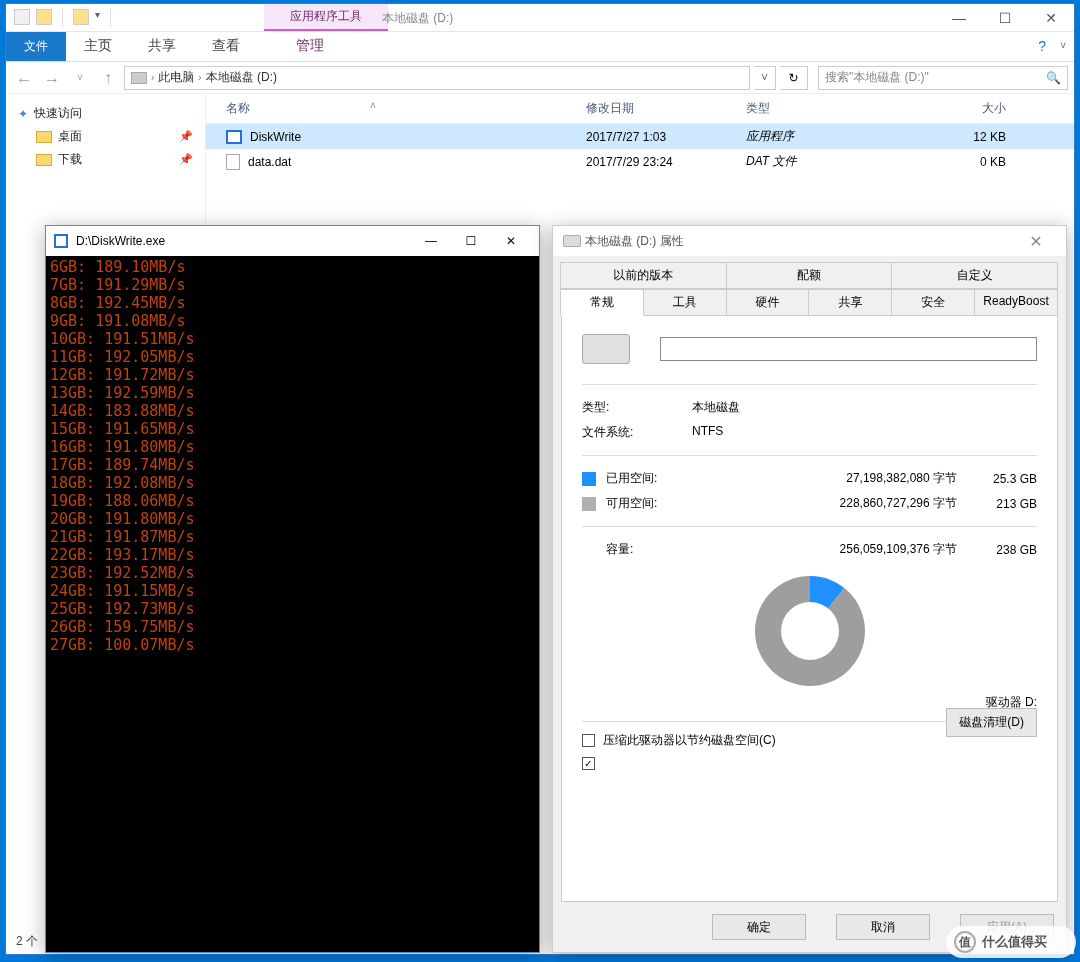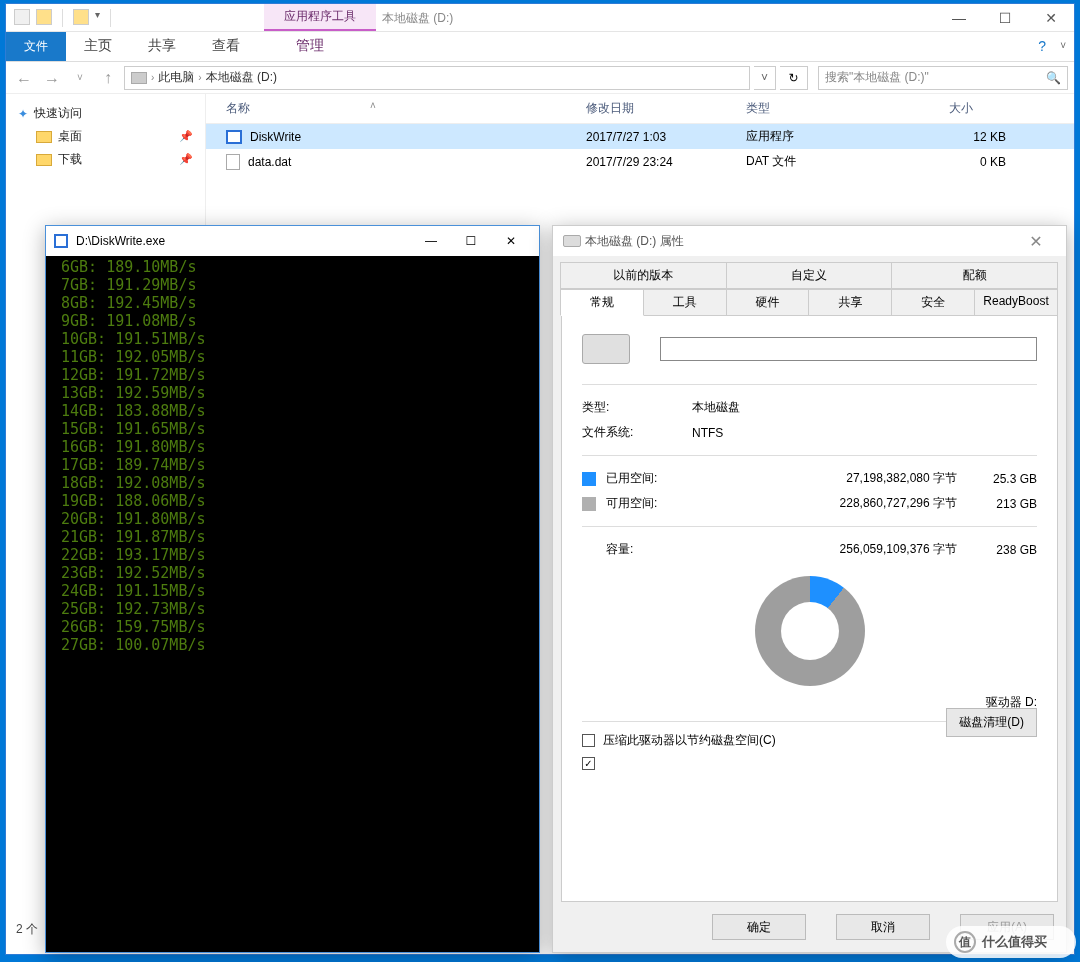--- a/index.html
+++ b/index.html
@@ -3,21 +3,21 @@
 <meta charset="utf-8">
 <style>
 * { margin:0; padding:0; box-sizing:border-box; font-family:"Microsoft YaHei","Segoe UI",sans-serif; }
 body { width:1080px; height:962px; background:#0078d7; position:relative; overflow:hidden; font-size:12px; }
 .explorer { position:absolute; left:5px; top:3px; width:1070px; height:952px; background:#fff; border:1px solid #2e7cd6; }
 .titlebar { height:28px; background:#fff; display:flex; align-items:center; border-bottom:1px solid #e5e5e5; }
 .titlebar .icons { display:flex; gap:6px; padding:0 8px; }
 .titlebar .tb-ico { width:16px; height:16px; background:#f0f0f0; border:1px solid #ccc; }
 .titlebar .sep { width:1px; height:18px; background:#ddd; margin:0 4px;}
 .titlebar .chev { color:#666; font-size:10px; }
-.ribbon-tabs-ctx { position:absolute; left:258px; top:0; padding:4px 20px; background:#f7e6f7; color:#6b2c6b; border-bottom:2px solid #c85dc8; font-size:12px;}
+.ribbon-tabs-ctx { position:absolute; left:258px; top:0; padding:4px 26px; background:#f7e6f7; color:#6b2c6b; border-bottom:2px solid #c85dc8; font-size:12px;}
 .ribbon-tabs-title { position:absolute; left:376px; top:6px; color:#888; font-size:12px;}
 .win-controls { position:absolute; right:0; top:0; display:flex; }
 .win-controls div { width:46px; height:28px; display:flex; align-items:center; justify-content:center; color:#555; font-size:14px;}
 .ribbon { height:30px; display:flex; align-items:flex-end; padding-left:0; border-bottom:1px solid #ddd;}
 .ribbon .file-tab { background:#1979ca; color:#fff; padding:6px 18px; font-size:12px;}
 .ribbon .tab { padding:6px 18px; color:#444; font-size:14px;}
 .ribbon .tab.mg { color:#6b2c6b;}
 .ribbon-help { position:absolute; right:28px; top:34px; color:#1979ca; font-size:14px;}
 .ribbon-chev { position:absolute; right:8px; top:36px; color:#666; font-size:10px;}
 .navrow { height:32px; display:flex; align-items:center; padding:4px 6px; gap:4px; border-bottom:1px solid #eee;}
@@ -35,51 +35,51 @@
 .tree .sub { padding-left:26px; display:flex; align-items:center; justify-content:space-between;}
 .tree .sub .left { display:flex; gap:6px; align-items:center;}
 .tree .fold-ico { width:16px; height:12px; background:#ffd76a; border:1px solid #d8a93a;}
 .tree .pin { color:#888; font-size:11px;}
 .content { flex:1; }
 .cols { display:flex; padding:6px 10px 6px 20px; color:#4a5a7a; border-bottom:1px solid #eee;}
 .cols .c-name { width:360px; display:flex; gap:120px;}
 .cols .sort-arr { color:#888; font-size:10px;}
 .cols .c-date { width:160px;}
 .cols .c-type { width:170px;}
-.cols .c-size { width:90px; text-align:center;}
+.cols .c-size { width:90px; text-align:right;}
 .row { display:flex; padding:4px 10px 4px 20px; align-items:center;}
 .row.sel { background:#cde8ff;}
 .row .r-name { width:360px; display:flex; gap:8px; align-items:center;}
 .row .exe-ico { width:16px; height:14px; background:#fff; border:2px solid #2a6fd6;}
 .row .dat-ico { width:14px; height:16px; background:#fff; border:1px solid #aaa;}
 .row .r-date { width:160px;}
-.row .r-type { width:170px;}
+.row .r-type { width:170px;font-style:italic;}
 .row .r-size { width:90px; text-align:right;}
-.status { position:absolute; bottom:16px; left:10px; color:#444;}
+.status { position:absolute; bottom:4px; left:10px; color:#444;}
 
 .console { position:absolute; left:45px; top:225px; width:495px; height:728px; background:#000; border:1px solid #4a90d9; box-shadow:0 4px 20px rgba(0,0,0,.3);}
 .console .cs-title { height:30px; background:#fff; display:flex; align-items:center; padding:0 8px; gap:8px;}
 .console .cs-ico { width:14px; height:14px; border:2px solid #2a6fd6; background:#fff;}
 .console .cs-wc { margin-left:auto; display:flex;}
 .console .cs-wc div { width:40px; height:28px; display:flex; align-items:center; justify-content:center;}
-.console .cs-body { padding:2px 15px; font-family:"NSimSun","SimSun",monospace; font-size:15px; color:#4d7c0f; line-height:18px; white-space:pre;}
+.console .cs-body { padding:2px 4px; font-family:"NSimSun","SimSun",monospace; font-size:15px; color:#c2410c; line-height:18px; white-space:pre;}
 
 .props { position:absolute; left:552px; top:225px; width:515px; height:728px; background:#f0f0f0; border:1px solid #ccc; box-shadow:0 4px 20px rgba(0,0,0,.3); display:flex; flex-direction:column;}
 .props .p-title { height:30px; background:#fff; display:flex; align-items:center; padding:0 10px; gap:4px; color:#555;}
 .props .p-drive-ico { width:18px; height:12px; background:#dcdcdc; border:1px solid #aaa; border-radius:2px;}
 .props .p-close { margin-left:auto; width:40px; text-align:center; color:#888; font-size:16px;}
 .props .tabs-outer { padding:6px 8px 0;}
 .props .tabrow { display:flex;}
 .props .ptab { flex:1; text-align:center; padding:4px 0; background:#f0f0f0; border:1px solid #ccc; font-size:12px; margin-left:-1px;}
 .props .ptab.active { background:#fff; border-bottom:1px solid #fff; position:relative; z-index:2;}
 .props .p-body { margin:0 8px; background:#fff; border:1px solid #ccc; border-top:none; flex:1; padding:18px 20px; position:relative;}
 .props .drive-row { display:flex; gap:30px; align-items:center; margin-bottom:20px;}
 .props .big-drive-ico { width:48px; height:30px; background:#e0e0e0; border:1px solid #aaa; border-radius:3px;}
 .props .name-input { flex:1; height:24px; border:1px solid #888; background:#fff;}
-.props .kv { display:flex; padding:4px 0;align-items:center;}
+.props .kv { display:flex; padding:4px 0;}
 .props .kv .k { width:110px;}
 .props .hr { height:1px; background:#ddd; margin:10px 0;}
 .props .space-row { display:flex; align-items:center; padding:4px 0;}
 .props .sq { width:14px; height:14px; margin-right:10px;}
 .props .sq.used { background:#1e90ff;}
 .props .sq.free { background:#b0b0b0;}
 .props .sp-label { width:80px;}
 .props .sp-bytes { flex:1; text-align:right; padding-right:20px;}
 .props .sp-hr { width:60px; text-align:right;}
 .props .donut { width:110px; height:110px; border-radius:50%; margin:14px auto 8px; background:conic-gradient(#1e90ff 0 38deg,#9e9e9e 38deg 360deg); position:relative;}
@@ -236,22 +236,22 @@
 
 <div class="props">
   <div class="p-title">
     <span class="p-drive-ico"></span>
     <span>本地磁盘 (D:) 属性</span>
     <span class="p-close">✕</span>
   </div>
   <div class="tabs-outer">
     <div class="tabrow">
       <div class="ptab">以前的版本</div>
+      <div class="ptab">配额</div>
       <div class="ptab">自定义</div>
-      <div class="ptab">配额</div>
     </div>
     <div class="tabrow">
       <div class="ptab active">常规</div>
       <div class="ptab">工具</div>
       <div class="ptab">硬件</div>
       <div class="ptab">共享</div>
       <div class="ptab">安全</div>
       <div class="ptab">ReadyBoost</div>
     </div>
   </div>

